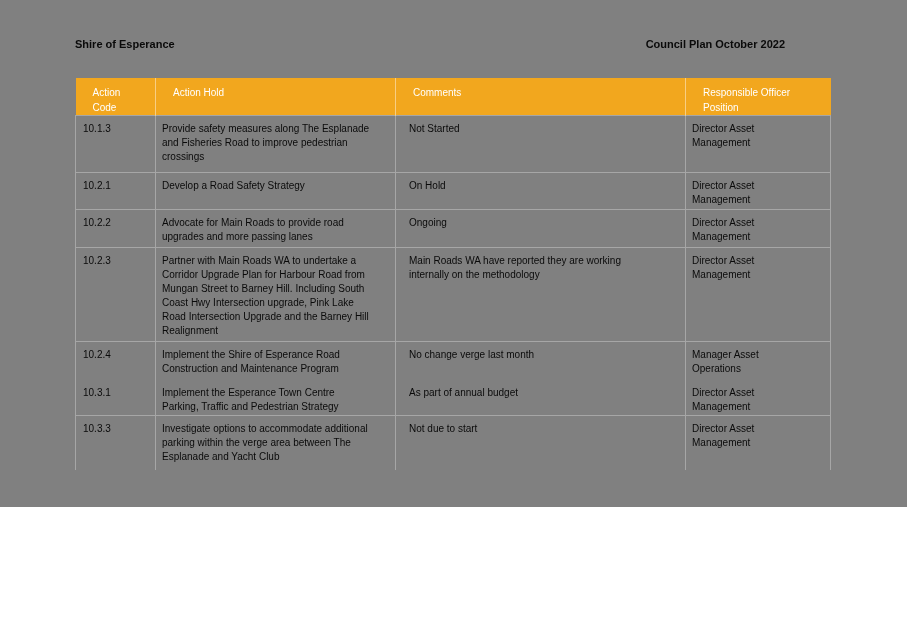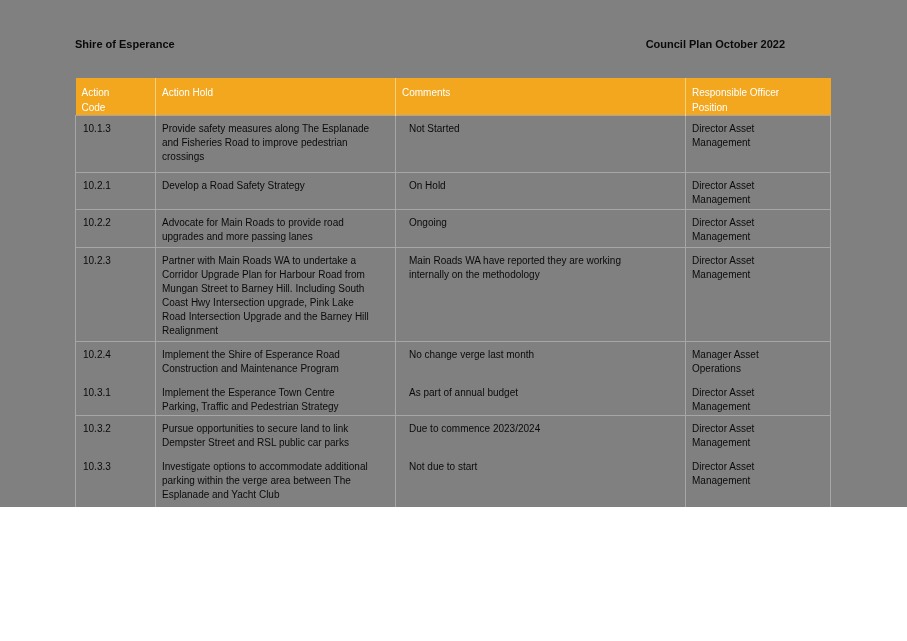--- a/index.html
+++ b/index.html
@@ -17,21 +17,21 @@
 
   table.plan-table {
     position:absolute; left:75px; top:78px; width:755px;
     border-collapse:collapse; table-layout:fixed;
     font-size:10px; line-height:14px; color:var(--body_text,#000);
   }
   .plan-table th {
     background:var(--table_header_bg,#F2A71E);
     color:var(--table_header_text,#fff);
     font-weight:normal; text-align:left; vertical-align:top;
-    padding:7px 4px 0 6px; font-size:10px; line-height:15px;
+    padding:7px 4px 0 17px; font-size:10px; line-height:15px;
   }
   .plan-table th + th { border-left:1px solid rgba(255,255,255,0.45); }
   .plan-table thead tr { border-bottom:1px solid var(--grid_line,#A6A6A6); }
   .plan-table td {
     vertical-align:top; padding:6px 4px 0 6px;
     border-left:1px solid var(--grid_line,#A6A6A6);
     border-right:1px solid var(--grid_line,#A6A6A6);
   }
   .plan-table tr.sep td { border-bottom:1px solid var(--grid_line,#A6A6A6); }
   .plan-table td.code { padding-left:7px; }
@@ -117,28 +117,20 @@
 Operations</td>
       </tr>
       <tr class="sep" style="height:36px">
         <td class="code">10.3.1</td>
         <td class="name pre">Implement the Esperance Town Centre
 Parking, Traffic and Pedestrian Strategy</td>
         <td class="comments pre">As part of annual budget</td>
         <td class="officer pre">Director Asset
 Management</td>
       </tr>
-      <tr style="height:38px">
-        <td class="code">10.3.2</td>
-        <td class="name pre">Pursue opportunities to secure land to link
-Dempster Street and RSL public car parks</td>
-        <td class="comments pre">Due to commence 2023/2024</td>
-        <td class="officer pre">Director Asset
-Management</td>
-      </tr>
       <tr style="height:54px">
         <td class="code">10.3.3</td>
         <td class="name pre">Investigate options to accommodate additional
 parking within the verge area between The
 Esplanade and Yacht Club</td>
         <td class="comments pre">Not due to start</td>
         <td class="officer pre">Director Asset
 Management</td>
       </tr>
     </tbody>

